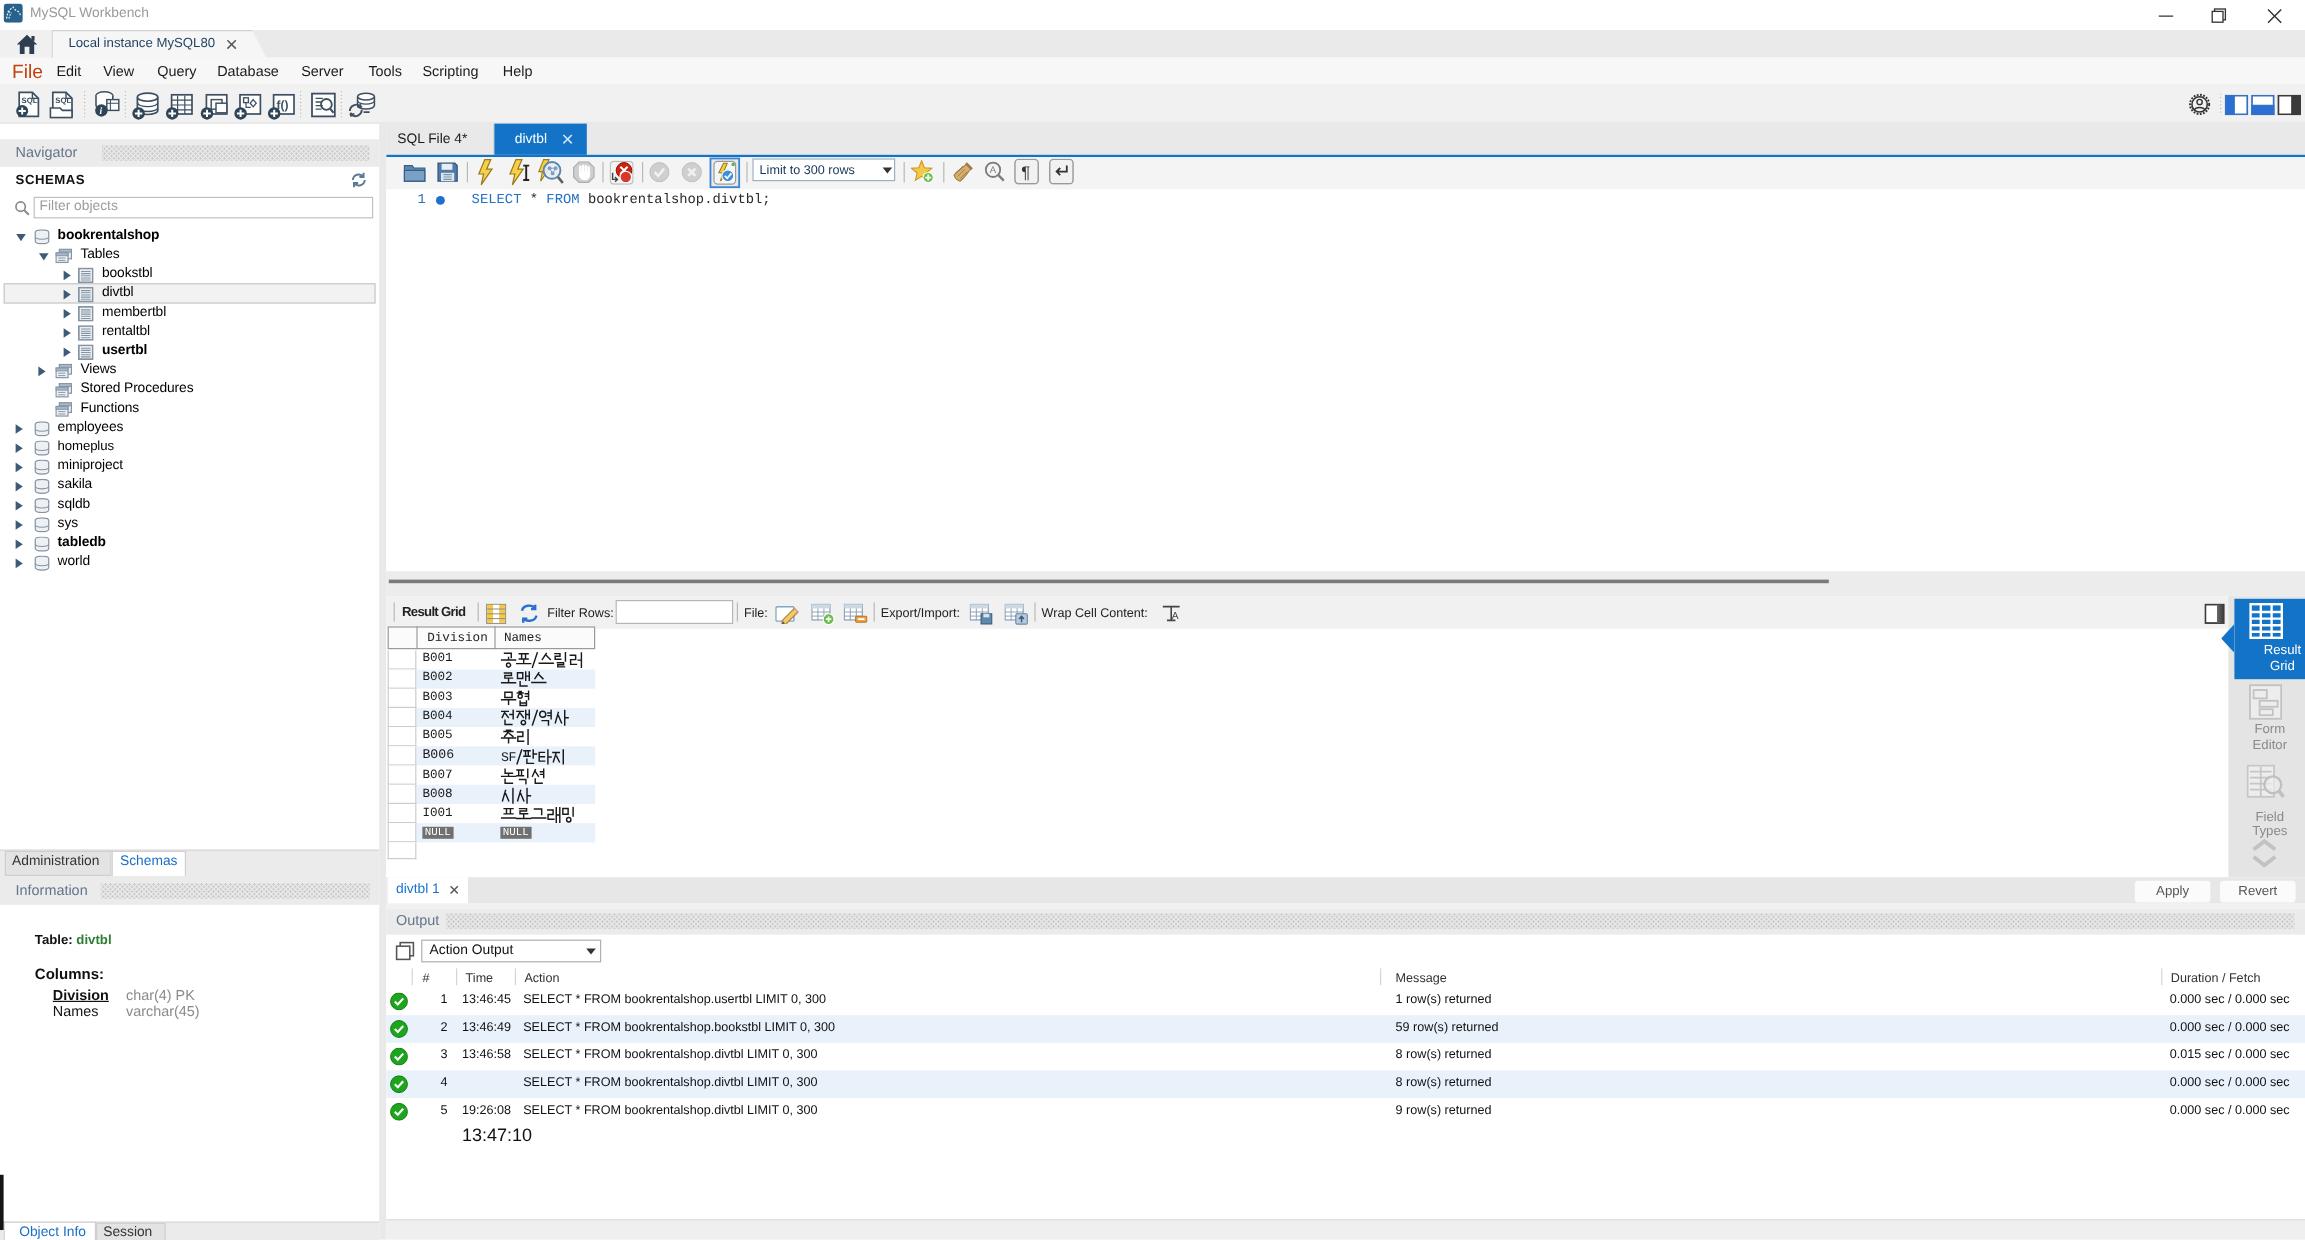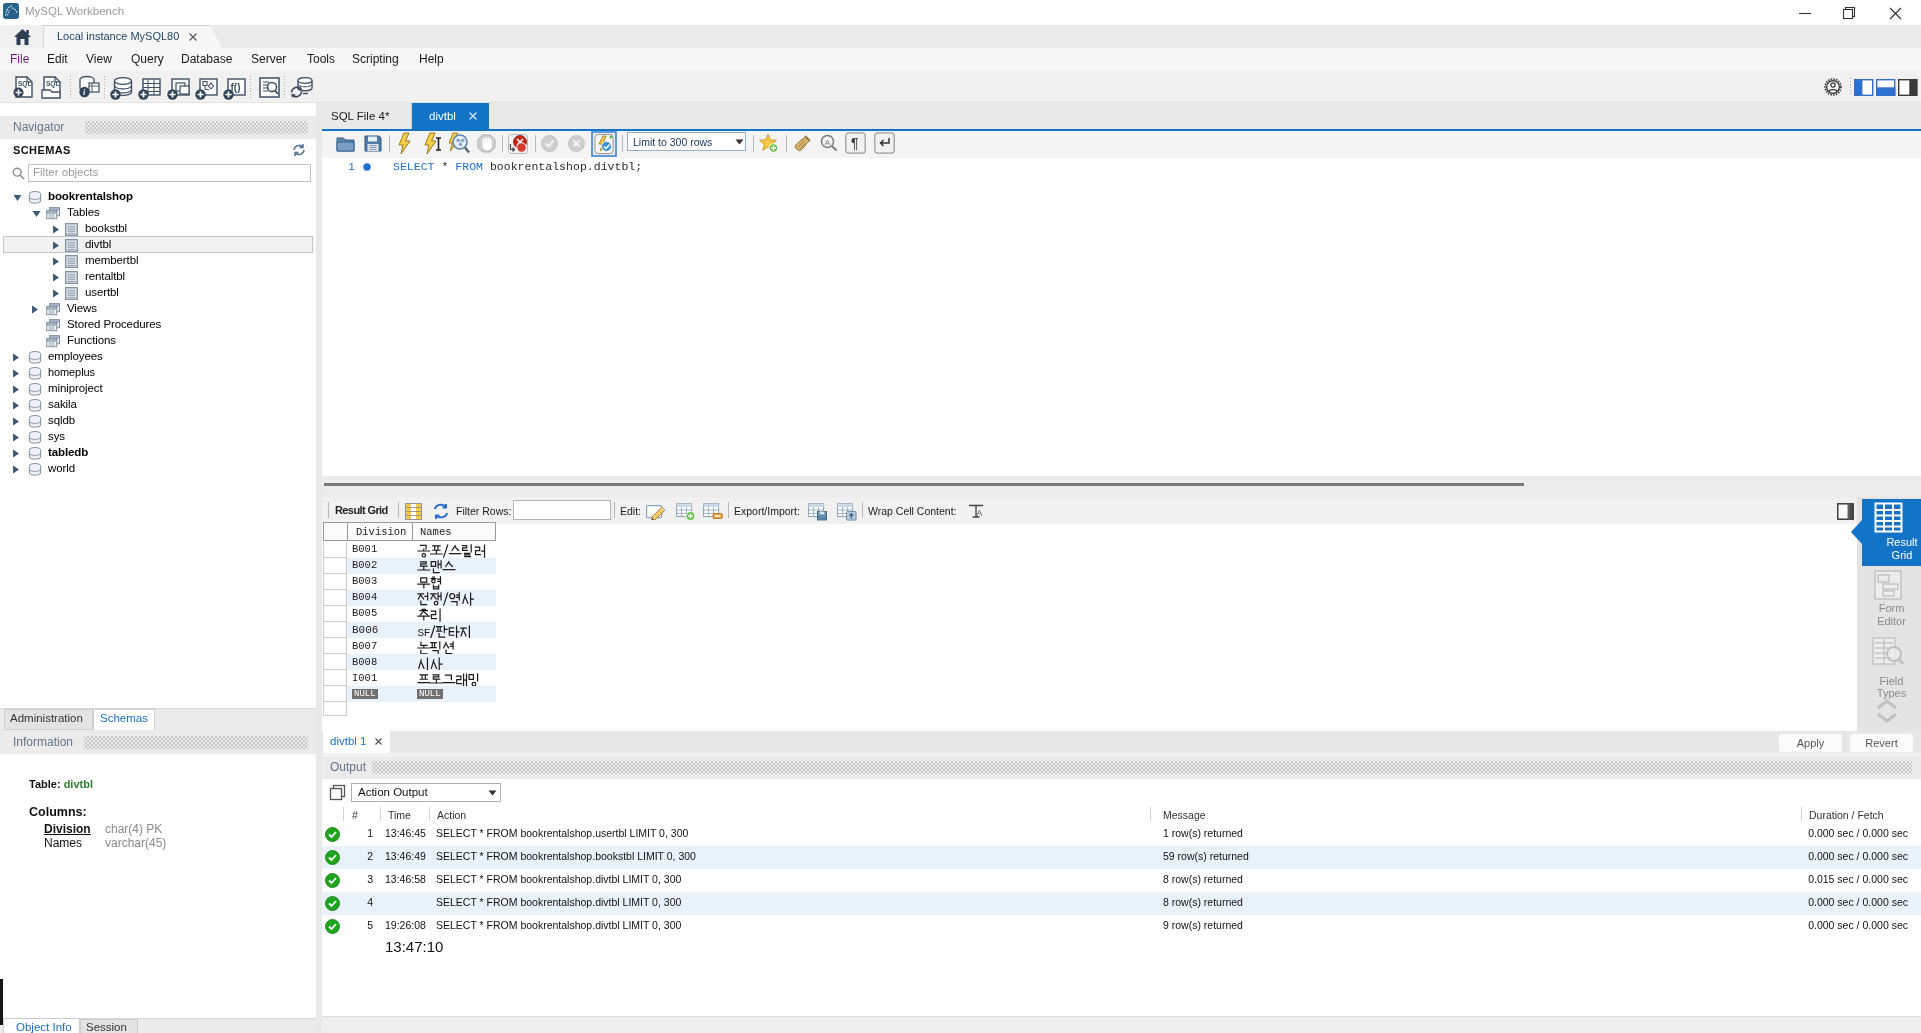--- a/index.html
+++ b/index.html
@@ -32,21 +32,21 @@
 <path d="M9.5 1 L18 9 H15.5 V17 H11.5 V11 H7.5 V17 H3.5 V9 H1 Z" fill="#2c3e50"></path>
 <rect x="13.2" y="2" width="2.6" height="4" fill="#2c3e50"></rect>
 </svg>
     <div class="abs" style="left:44px;top:0;width:178px;height:23px;background:#f6f6f6;border-top:1px solid #cfcfcf;clip-path:polygon(0 0,calc(100% - 12px) 0,100% 100%,0 100%)"></div>
     <div class="abs" style="left:57px;top:5px;font-size:11px;color:#1d3e5e">Local instance MySQL80</div>
     <svg class="abs" style="left:188px;top:7px" width="10" height="10" viewBox="0 0 10 10">
       <path d="M1.5 1.5 L8.5 8.5 M8.5 1.5 L1.5 8.5" stroke="#5a5a5a" stroke-width="1.3"></path>
     </svg>
   </div>
 <div class="abs" style="left:0;top:48px;width:1921px;height:22px;background:#f7f7f7">
-    <div class="abs" style="left:10px;top:4px;font-size:12px;color:#701a75">File</div>
+    <div class="abs" style="left:10px;top:4px;font-size:16px;color:#c2410c">File</div>
     <div class="abs" style="left:47px;top:4px;font-size:12px;color:#1a1a1a">Edit</div>
     <div class="abs" style="left:86px;top:4px;font-size:12px;color:#1a1a1a">View</div>
     <div class="abs" style="left:131px;top:4px;font-size:12px;color:#1a1a1a">Query</div>
     <div class="abs" style="left:181px;top:4px;font-size:12px;color:#1a1a1a">Database</div>
     <div class="abs" style="left:251px;top:4px;font-size:12px;color:#1a1a1a">Server</div>
     <div class="abs" style="left:307px;top:4px;font-size:12px;color:#1a1a1a">Tools</div>
     <div class="abs" style="left:352px;top:4px;font-size:12px;color:#1a1a1a">Scripting</div>
     <div class="abs" style="left:419px;top:4px;font-size:12px;color:#1a1a1a">Help</div>
   </div>
 <div class="abs" style="left:0;top:70px;width:1921px;height:33px;background:#f1f1f1;border-bottom:1px solid #e2e2e2"></div>
@@ -206,21 +206,21 @@
 <path d="M2.5 3.2 h8 M2.5 5 h8 M2.5 6.8 h8 M2.5 8.6 h8 M2.5 10.4 h8" stroke="#8494a5" stroke-width="0.9"></path>
 </svg>
     <div class="abs" style="left:85px;top:154px;font-size:11.5px;letter-spacing:-0.1px;font-weight:normal;color:#000">rentaltbl</div>
     <svg class="abs" style="left:52px;top:173px" width="8" height="9" viewBox="0 0 8 9">
       <path d="M1 0.5 L7 4.5 L1 8.5 Z" fill="#3d5a78"></path>
     </svg>
     <svg class="abs" style="left:65px;top:171px" width="13" height="13" viewBox="0 0 13 13">
 <rect x="0.7" y="0.7" width="11.6" height="11.6" fill="#edf0f3" stroke="#8494a5" stroke-width="1.4"></rect>
 <path d="M2.5 3.2 h8 M2.5 5 h8 M2.5 6.8 h8 M2.5 8.6 h8 M2.5 10.4 h8" stroke="#8494a5" stroke-width="0.9"></path>
 </svg>
-    <div class="abs" style="left:85px;top:170px;font-size:11.5px;letter-spacing:-0.1px;font-weight:normal;color:#000">usertbl</div>
+    <div class="abs" style="left:85px;top:170px;font-size:11.5px;letter-spacing:-0.1px;font-weight:bold;color:#000">usertbl</div>
     <svg class="abs" style="left:31px;top:189px" width="8" height="9" viewBox="0 0 8 9">
       <path d="M1 0.5 L7 4.5 L1 8.5 Z" fill="#3d5a78"></path>
     </svg>
     <svg class="abs" style="left:46px;top:187px" width="14" height="13" viewBox="0 0 14 13">
 <rect x="3.5" y="0.7" width="10" height="8" fill="#eef1f4" stroke="#8494a5" stroke-width="1"></rect>
 <rect x="3.5" y="0.7" width="10" height="2.4" fill="#aab8c5" stroke="#8494a5" stroke-width="0.8"></rect>
 <rect x="0.7" y="3.7" width="10" height="8" fill="#eef1f4" stroke="#8494a5" stroke-width="1"></rect>
 <rect x="0.7" y="3.7" width="10" height="2.4" fill="#aab8c5" stroke="#8494a5" stroke-width="0.8"></rect>
 <path d="M2.5 8 h6 M2.5 10 h6" stroke="#8494a5" stroke-width="0.8"></path>
 </svg>
@@ -458,21 +458,21 @@
     <rect x="11" y="1" width="5" height="15" fill="#f6c945"></rect>
 <path d="M1 4.5 h15 M1 8.5 h15 M1 12.5 h15" stroke="#8a8a8a" stroke-width="0.8"></path>
 </svg>
 <svg class="abs" style="left:432px;top:503px" width="18" height="17" viewBox="0 0 18 17">
 <path d="M3 6 a6 5 0 0 1 11 -2 M14 1 v3.5 h-3.5" fill="none" stroke="#2b6fd4" stroke-width="2"></path>
 <path d="M15 10 a6 5 0 0 1 -11 2 M4 16 v-3.5 h3.5" fill="none" stroke="#2b6fd4" stroke-width="2"></path>
 </svg>
 <div class="abs" style="left:456px;top:505px;font-size:10.5px;color:#222">Filter Rows:</div>
 <div class="abs" style="left:513px;top:500px;width:98px;height:20px;background:#fff;border:1px solid #b5b5b5"></div>
 <div class="vsep" style="left:614px;top:502px;height:16px"></div>
-<div class="abs" style="left:620px;top:505px;font-size:10.5px;color:#222">Edit:</div>
+<div class="abs" style="left:620px;top:505px;font-size:10.5px;color:#222">File:</div>
 <svg class="abs" style="left:646px;top:503px" width="20" height="17" viewBox="0 0 20 17">
 <rect x="0.6" y="2.6" width="15" height="12" rx="1" fill="#fff" stroke="#88a5c0" stroke-width="1.2"></rect>
 <path d="M6 14 L16 4 L19 7 L9 17 L5.5 17.5 Z" fill="#f3c96a" stroke="#a8863a" stroke-width="1"></path>
 <path d="M16 4 L19 7" stroke="#caa"></path>
 <path d="M5.5 17.5 L6.5 14.8 L8.2 16.5 Z" fill="#555"></path>
 </svg>
 <svg class="abs" style="left:676px;top:503px" width="20" height="18" viewBox="0 0 20 18">
 <rect x="0.6" y="0.6" width="15" height="13" fill="#fff" stroke="#8aa0b5" stroke-width="1"></rect>
 <rect x="0.6" y="0.6" width="15" height="3.4" fill="#cdd9e4"></rect>
 <path d="M0.6 7 h15 M0.6 10.4 h15 M5.6 4 v10 M10.6 4 v10" stroke="#8aa0b5" stroke-width="0.8"></path>

